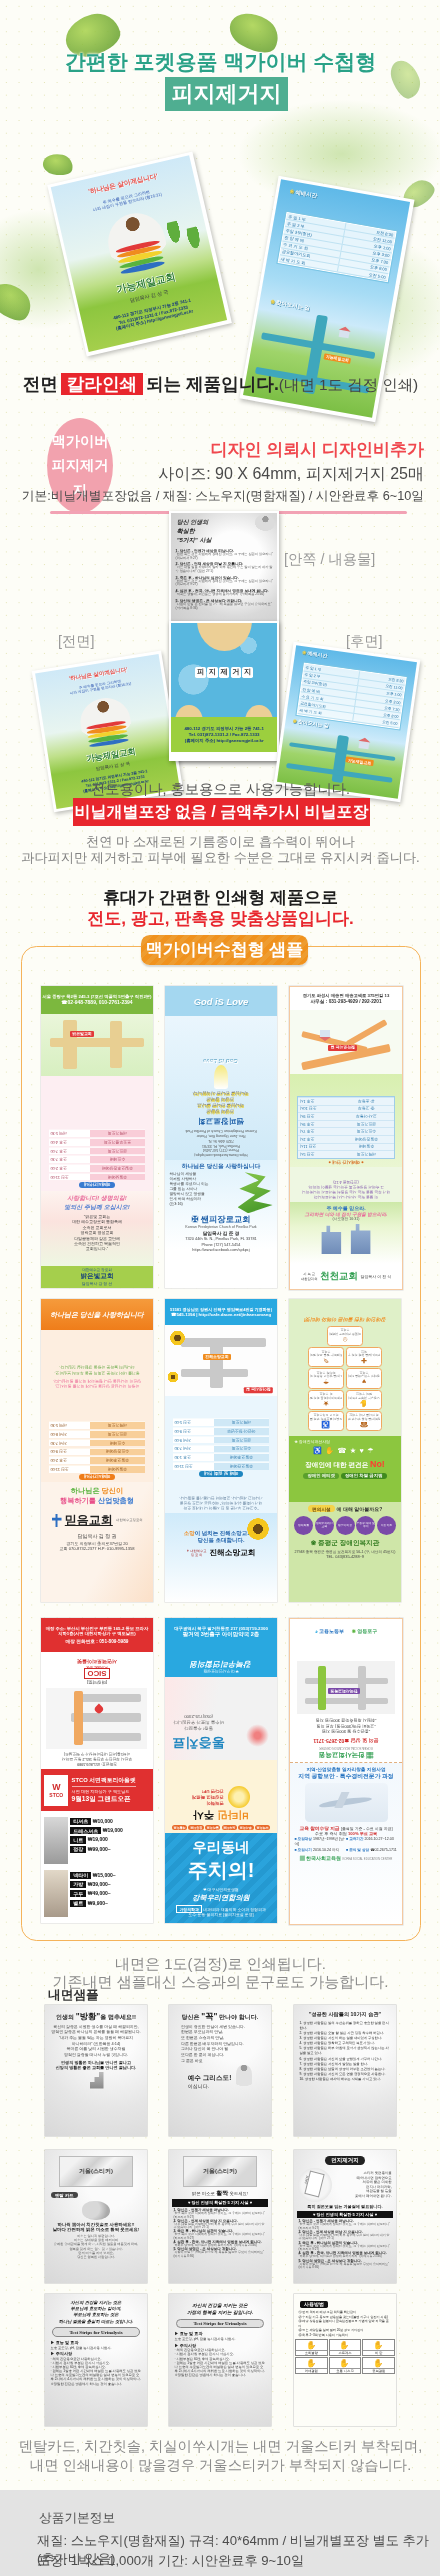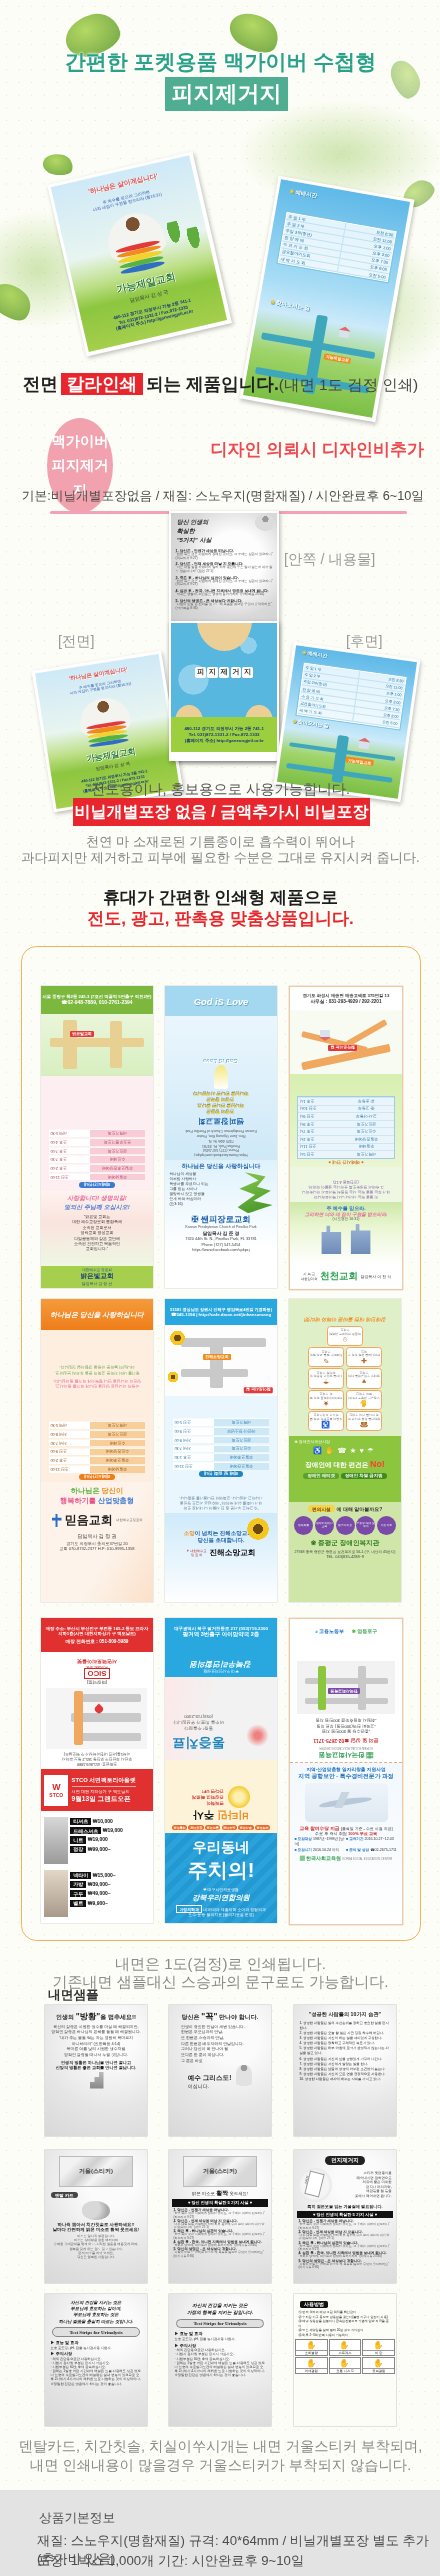--- a/index.html
+++ b/index.html
@@ -218,20 +218,21 @@
 
   <div class="abs ctr colorline">
     <span>전면</span><span class="hl">칼라인쇄</span><span>되는 제품입니다.</span><span class="nt">(내면 1도 검정 인쇄)</span>
   </div>
 
   <div class="abs ellipse-pink">
     <div>맥가이버</div>
       <div>피지제거지</div>
   </div>
   <div class="abs spec-head">디자인 의뢰시 디자인비추가</div>
+  <div class="abs spec-size">사이즈: 90 X 64mm,  피지제거지 25매</div>
   <div class="abs spec-base">기본:비닐개별포장없음 / 재질: 스노우지(명함재질) / 시안완료후 6~10일</div>
   <div class="abs pink-rule"></div>
 
   <div class="abs booklet">
     <div class="bk-gray">
       <div class="bk-fig"></div>
       <div class="bk-title">
         <div>당신 인생의</div>
           <div>확실한</div>
           <div>"5가지" 사실</div>
@@ -368,20 +369,21 @@
   </div>
 
   <div class="abs ctr use-line">전도용이나, 홍보용으로 사용가능합니다.</div>
   <div class="abs ctr red-banner">비닐개별포장 없음 / 금액추가시 비닐포장 가능</div>
   <div class="abs ctr mat mat1">천연 마 소재로된 기름종이로 흡수력이 뛰어나</div>
   <div class="abs ctr mat mat2">과다피지만 제거하고 피부에 필요한 수분은 그대로 유지시켜 줍니다.</div>
   <div class="abs ctr promo1">휴대가 간편한 인쇄형 제품으로</div>
   <div class="abs ctr promo2">전도, 광고, 판촉용 맞춤상품입니다.</div>
 
   <div class="abs sample-box"></div>
+  <div class="abs ctr sample-btn">맥가이버수첩형 샘플</div>
 
   <div class="scard r1 ca">
     <div class="sc-h" style="height:27.5px;background:#7cb83e;color:#fff;font-weight:bold;">
       <div style="font-size:4.3px;">서울 중랑구 묵2동 245-3 (7호선 먹골역 5번출구 직진2분)</div>
         <div style="font-size:5px;">☎02-948-7889,  010-2761-2394</div>
     </div>
     <div class="mapz" style="height:62px;background:linear-gradient(#eaf6da,#d7efc0);">
       <div class="roadg" style="left:20%;top:10%;width:12%;height:80%;background:#e8cf92;"></div>
       <div class="roadg" style="left:8%;top:40%;width:84%;height:14%;background:#e8cf92;"></div>
       <div class="roadg" style="left:62%;top:12%;width:10%;height:76%;background:#e8cf92;"></div>
@@ -602,21 +604,21 @@
           </div>
         </div>
     </div>
     <div class="ctr" style="flex:1;background:linear-gradient(120deg,#fdf3ea 60%,#fbe0c8 100%);">
       <div style="margin-top:4.4px;font-size:7.2px;font-weight:bold;">
         <span style="color:#58b33e;">하나님은</span> <span style="color:#f08c1e;">당신이</span>
       </div>
       <div style="font-size:7.2px;font-weight:bold;"><span style="color:#e8508a;">행복하기를</span> <span style="color:#3a7ad0;">산업맞춤형</span></div>
       <div style="display:flex;align-items:center;justify-content:center;gap:3.3px;margin-top:5.5px;">
         <span style="display:inline-block;width:10px;height:13.2px;background:#2e6fc2;clip-path:polygon(40% 0,60% 0,60% 30%,100% 30%,100% 50%,60% 50%,60% 100%,40% 100%,40% 50%,0 50%,0 30%,40% 30%);"></span>
-        <span style="font-size:12px;font-weight:bold;color:#222;">믿음교회</span>
+        <span style="font-size:12px;font-weight:bold;color:#222;text-decoration:underline;">믿음교회</span>
         <span style="font-size:3.3px;color:#666;">대한예수교장로회</span>
       </div>
       <div style="font-size:5px;color:#333;margin-top:4.4px;">담임목사 김 정 권</div>
       <div style="font-size:4.1px;color:#444;margin-top:1.7px;">경기도 의정부시 충의로37번길 20</div>
       <div style="font-size:4.1px;color:#444;">교회 070-8732-2377  H.P: 010-9995-1358</div>
     </div>
   </div>
 
   <div class="scard r2 cb">
     <div class="sc-h" style="height:26.4px;background:#29a8e0;color:#fff;font-weight:bold;">

